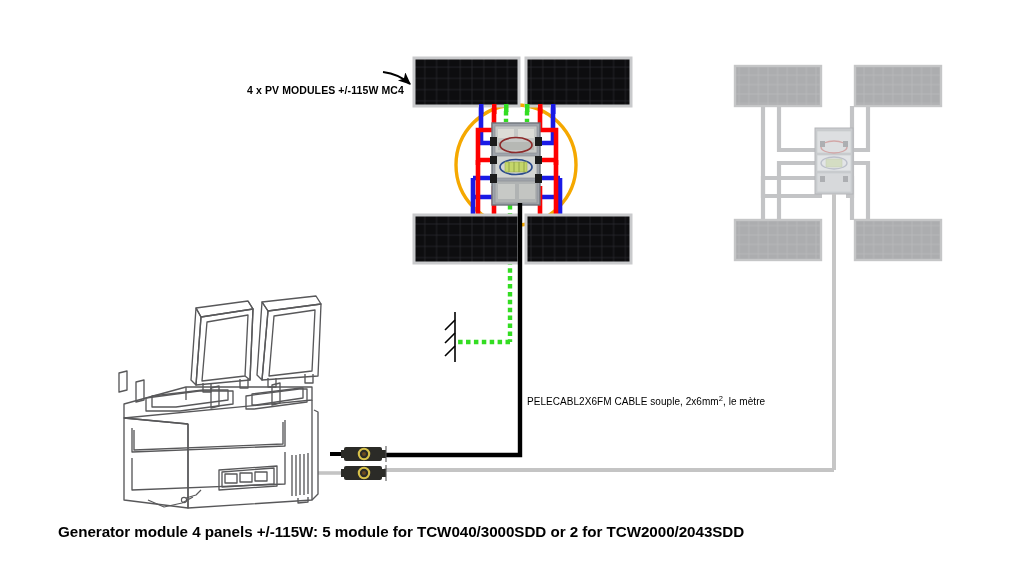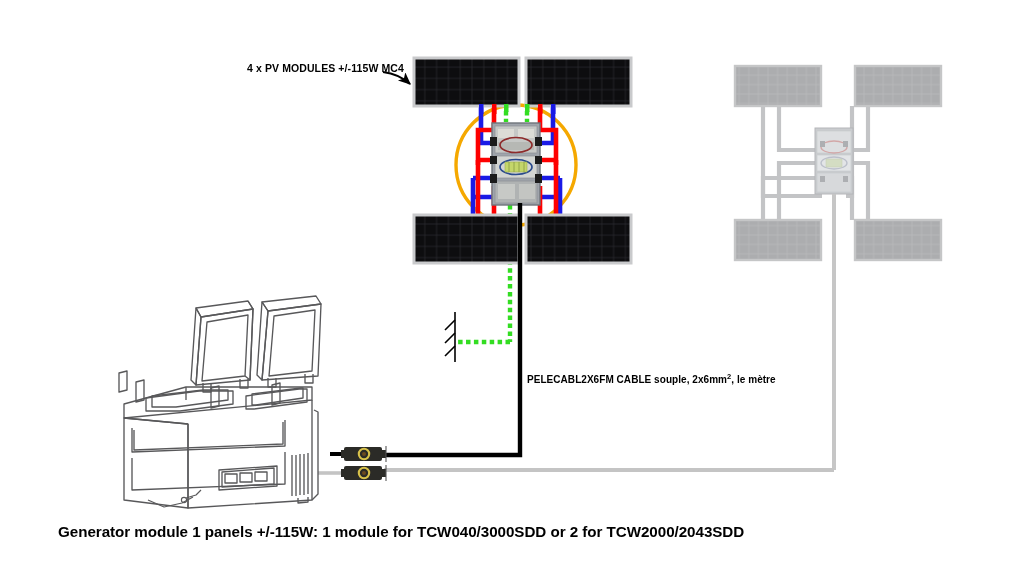--- a/index.html
+++ b/index.html
@@ -23,33 +23,34 @@
     left: 0;
     top: 0;
     width: 1024px;
     height: 578px;
   }
   .label-text {
     position: absolute;
     font-family: "Liberation Sans", sans-serif;
     color: #000000;
     white-space: nowrap;
+    margin-top: 22px;
   }
   #pv-modules-label {
     left: 247px;
     top: 62px;
     font-size: 10.5px;
     font-weight: bold;
     letter-spacing: 0.1px;
   }
   #cable-spec-label {
     left: 527px;
     top: 374px;
     font-size: 10px;
-    font-weight: bold;
+    font-weight: normal;
     letter-spacing: 0.05px;
   }
   #cable-spec-label sup {
     font-size: 7.5px;
     vertical-align: super;
     line-height: 0;
   }
   #caption-block {
     position: absolute;
     left: 58px;
@@ -316,16 +317,16 @@
 
     <line x1="521" y1="373" x2="521" y2="388" stroke="#000000" stroke-width="1.6"></line>
 
   </svg>
 
   <div class="label-text" id="pv-modules-label">4 x  PV MODULES +/-115W MC4</div>
 
   <div class="label-text" id="cable-spec-label"><span>PELECABL2X6FM CABLE souple, 2x6mm</span><sup>2</sup><span>, le mètre</span></div>
 
   <div id="caption-block">
-    <div class="caption-line">Generator module 1 panels +/-115W: 1 module for TCW040/3000SDD or 2 for TCW2000/2043SDD</div>
+    <div class="caption-line">Generator module 4 panels +/-115W: 5 module for TCW040/3000SDD or 2 for TCW2000/2043SDD</div>
   </div>
 
 </div>
 
 </body></html>

